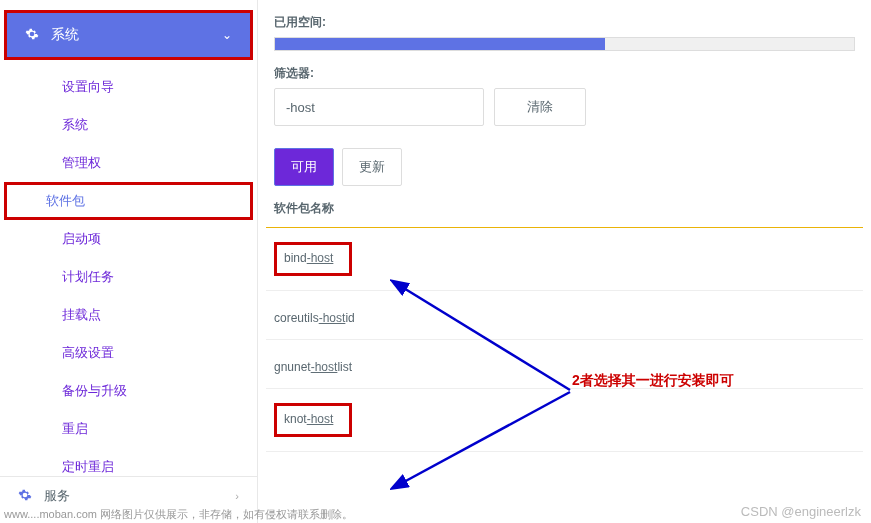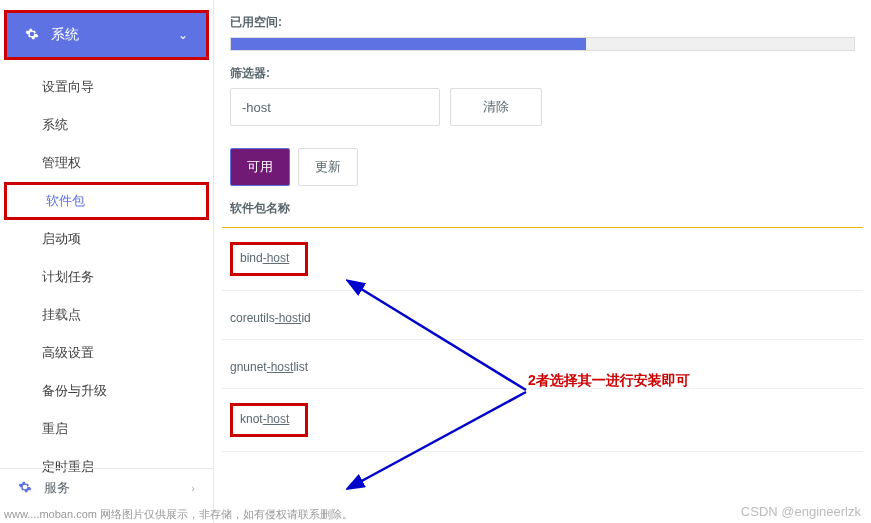--- a/index.html
+++ b/index.html
@@ -1,49 +1,49 @@
 <!DOCTYPE html>
 <html><head>
   <meta charset="utf-8">
   <style>
     * { box-sizing: border-box; margin: 0; padding: 0; }
     body { font-family: "Microsoft YaHei", Arial, sans-serif; font-size: 13px; color: #58666e; background: #fff; width: 871px; height: 523px; position: relative; overflow: hidden; }
     
     .container { display: flex; height: 100%; }
     
-    .sidebar { width: 214px; background: #fff; border-right: 1px solid #e8e8e8; position: relative; }
+    .sidebar { width: 258px; background: #fff; border-right: 1px solid #e8e8e8; position: relative; }
     
     .nav-header { background: #5e72e4; color: #fff; padding: 13px 18px; display: flex; align-items: center; justify-content: space-between; cursor: pointer; border: 3px solid #c00; margin: 10px 4px 8px 4px; }
     .nav-header .icon-gear { margin-right: 12px; }
     .nav-header-label { flex: 1; font-size: 14px; }
     .nav-header .chevron { font-size: 12px; }
     
-    .nav-item { padding: 10px 18px 10px 42px; color: #404040; cursor: pointer; font-size: 13px; }
+    .nav-item { padding: 10px 18px 10px 62px; color: #6d28d9; cursor: pointer; font-size: 13px; }
     .nav-item.highlighted { border: 3px solid #c00; margin: 0 4px; padding: 7px 18px 7px 39px; color: #5e72e4; }
     
-    .nav-footer { position: absolute; bottom: 16px; left: 0; right: 0; padding: 10px 18px; display: flex; align-items: center; color: #58666e; cursor: pointer; border-top: 1px solid #e8e8e8; }
+    .nav-footer { position: absolute; bottom: 8px; left: 0; right: 0; padding: 10px 18px; display: flex; align-items: center; color: #58666e; cursor: pointer; border-top: 1px solid #e8e8e8; }
     .nav-footer .icon-gear { margin-right: 12px; color: #5e72e4; }
     .nav-footer .chevron-right { margin-left: auto; color: #aaa; font-size: 11px; }
     
     .main { flex: 1; padding: 0 8px; position: relative; }
     
     .space-section { padding: 14px 8px 0 8px; }
     .space-label { font-size: 12px; margin-bottom: 6px; font-weight: bold; }
     .progress-bar { height: 14px; background: #f0f0f0; border: 1px solid #ddd; overflow: hidden; }
     .progress-fill { background: #5e72e4; height: 100%; width: 57%; }
     
     .filter-section { padding: 14px 8px 0 8px; }
     .filter-label { font-size: 12px; margin-bottom: 6px; font-weight: bold; }
     .filter-row { display: flex; gap: 10px; }
     .filter-input { border: 1px solid #ddd; padding: 9px 11px; width: 210px; color: #58666e; font-size: 13px; border-radius: 2px; }
     .clear-btn { border: 1px solid #ddd; background: #fff; padding: 9px 32px; color: #58666e; cursor: pointer; font-size: 13px; border-radius: 2px; }
     
     .tabs { display: flex; gap: 8px; padding: 22px 8px 0 8px; }
     .tab { padding: 9px 16px; border: 1px solid #ddd; background: #fff; color: #58666e; cursor: pointer; font-size: 13px; border-radius: 2px; }
-    .tab.active { background: #701a75; color: #fff; border-color: #5e72e4; }
+    .tab.active { background: #6d28d9; color: #fff; border-color: #5e72e4; }
     
     .table-header { padding: 14px 8px 10px 8px; border-bottom: 1px solid #eab308; font-weight: bold; font-size: 12px; }
     
     .pkg-row { padding: 14px 8px 14px 8px; border-bottom: 1px solid #eee; font-size: 12px; }
     .pkg-link { display: inline-block; margin-top: 6px; }
     .pkg-highlight { border: 3px solid #c00; padding: 6px 16px 8px 7px; display: inline-block; }
     .underline-part { text-decoration: underline; color: #606e76; }
     
     .annotation-text { position: absolute; color: #c00; font-weight: bold; font-size: 14px; }
     .watermark { position: absolute; bottom: 4px; right: 10px; color: #bbb; font-size: 13px; }

